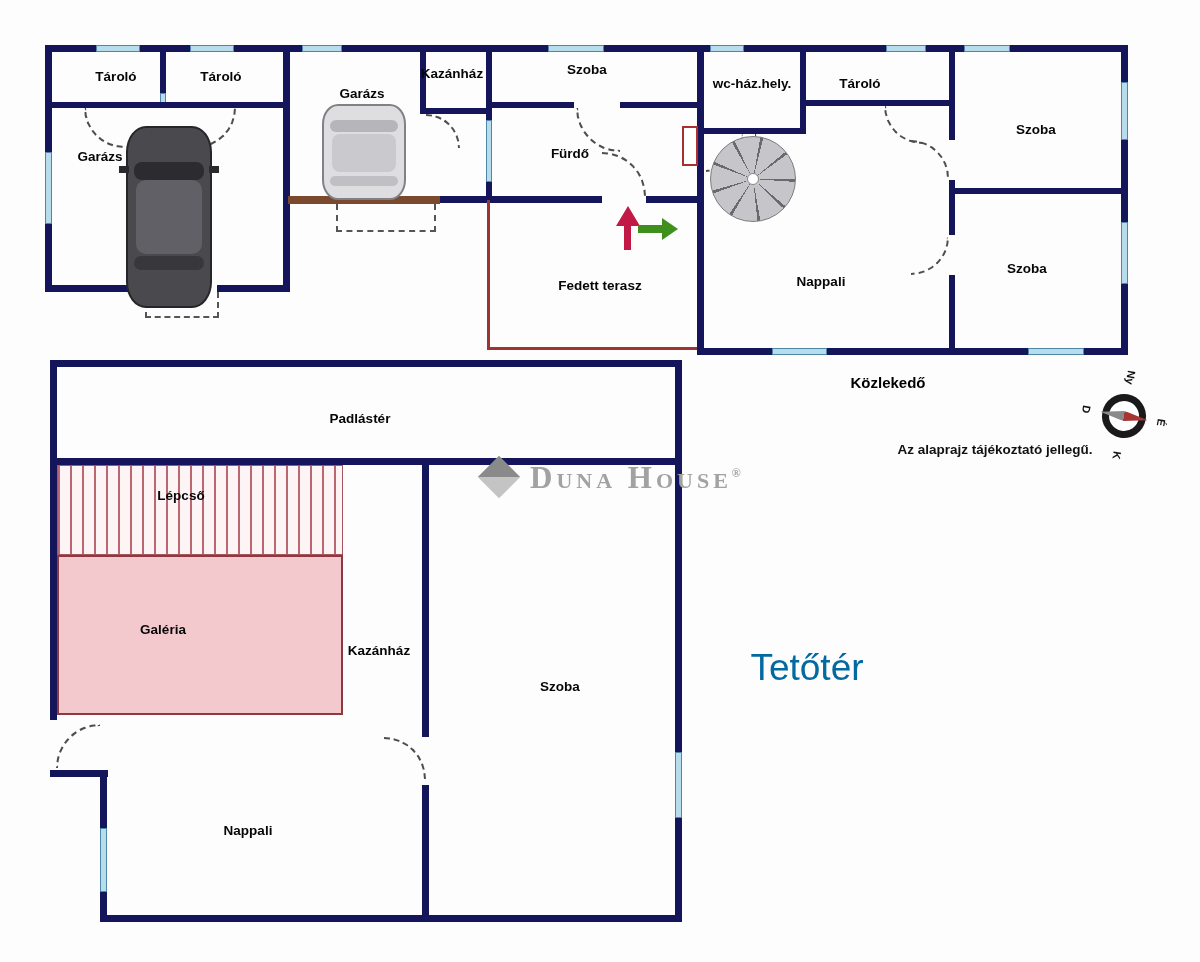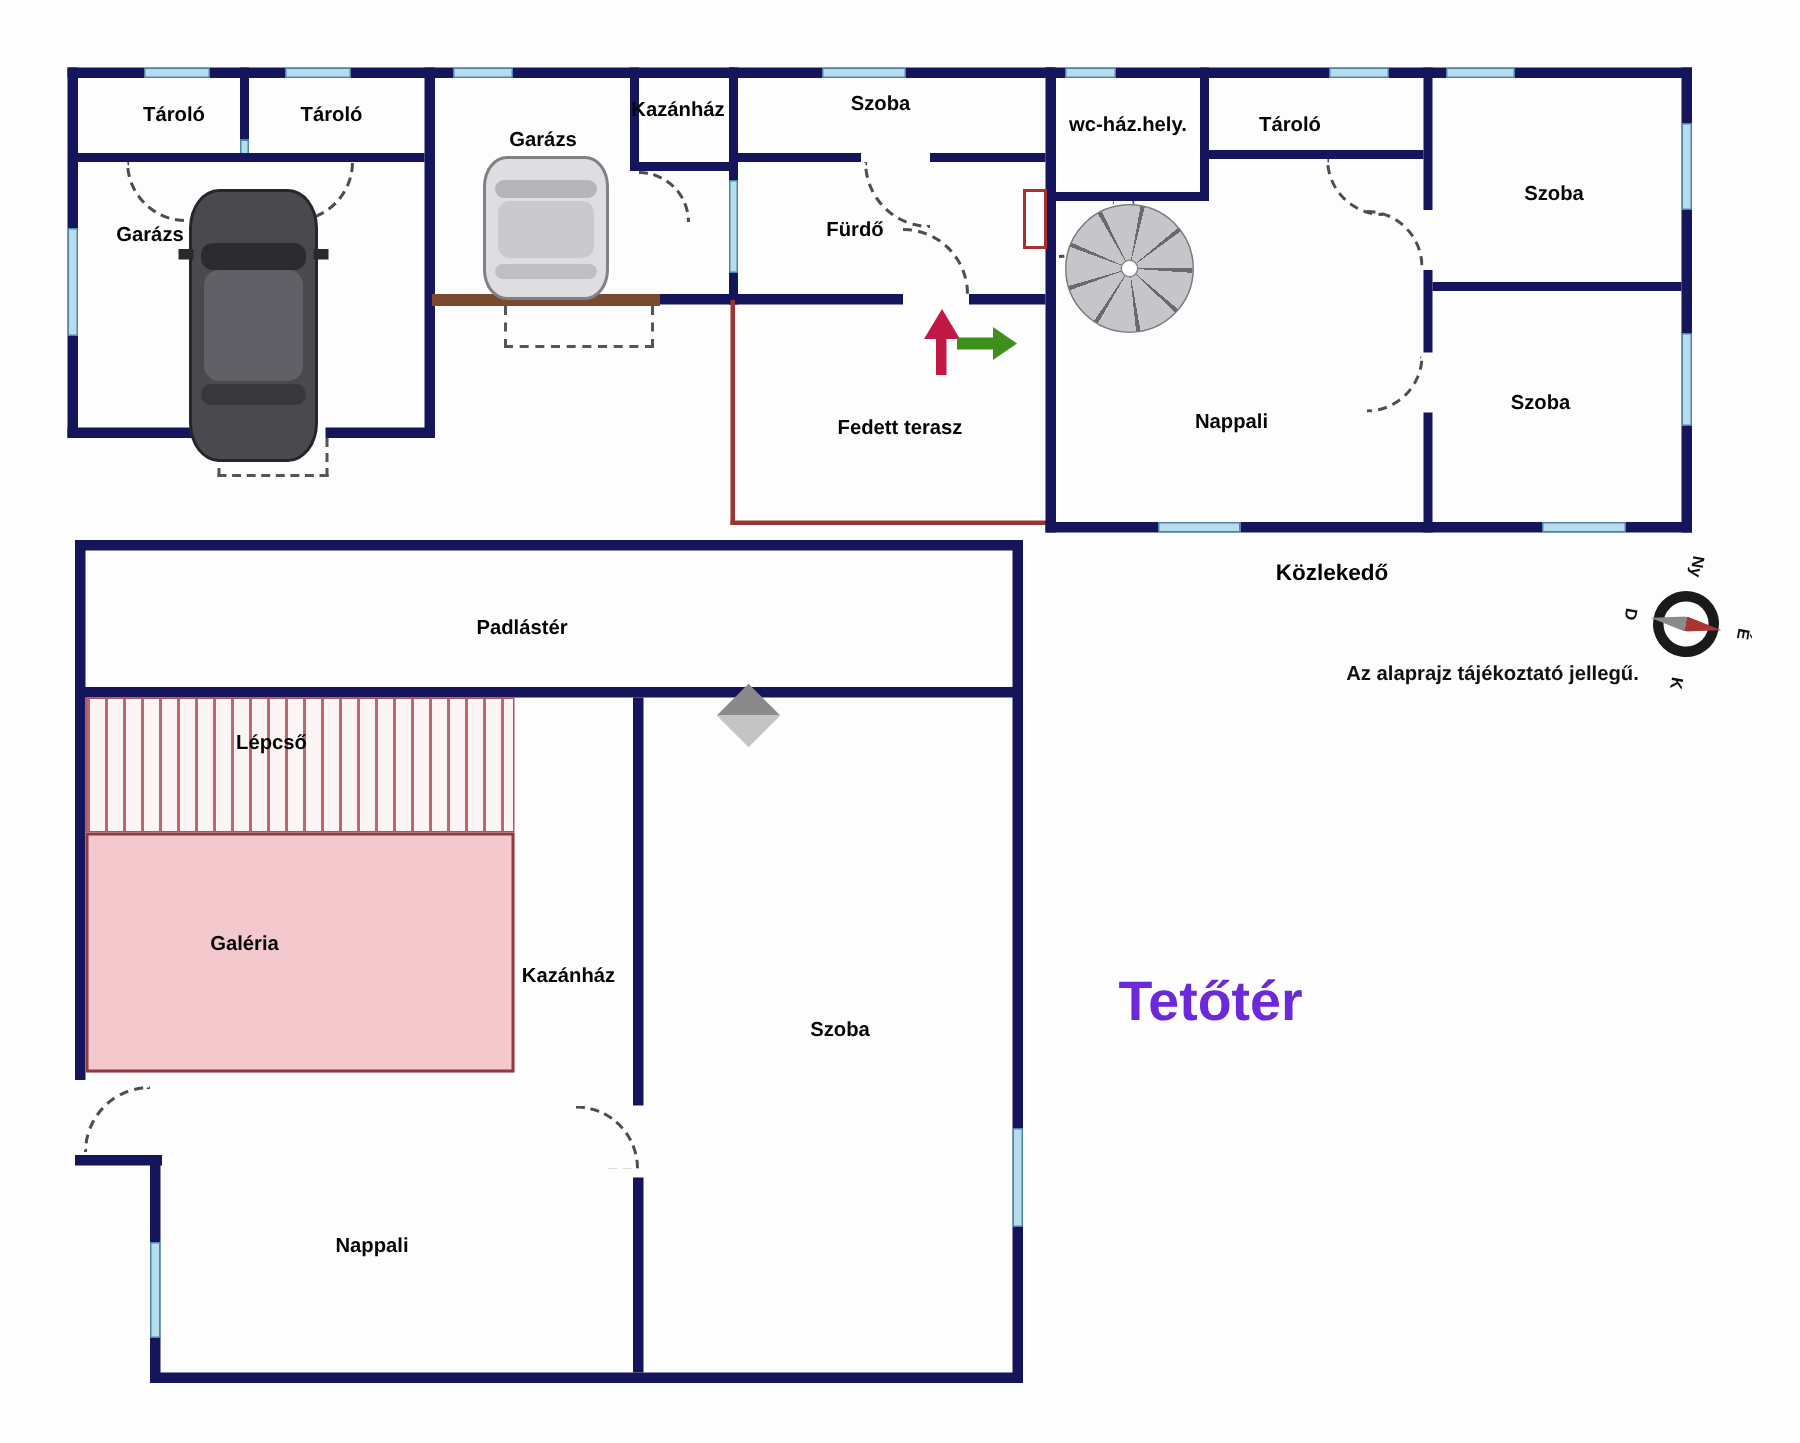--- a/index.html
+++ b/index.html
@@ -10,21 +10,21 @@
   .lbl{position:absolute;transform:translate(-50%,-50%);font-weight:700;font-size:13.5px;color:#060606;white-space:nowrap}
   .arc{position:absolute;border:2px dashed #4d4d4d;box-sizing:border-box}
   .arc-tl{border-right:0;border-bottom:0;border-top-left-radius:100%}
   .arc-tr{border-left:0;border-bottom:0;border-top-right-radius:100%}
   .arc-bl{border-right:0;border-top:0;border-bottom-left-radius:100%}
   .arc-br{border-left:0;border-top:0;border-bottom-right-radius:100%}
   .swing{position:absolute;border:2px dashed #555;border-top:0;box-sizing:border-box}
   .abs{position:absolute}
   .stairs{position:absolute;background:repeating-linear-gradient(90deg,#bb6670 0 2px,#fdf4f5 2px 12px);border:1px solid #a85560;box-sizing:border-box}
   .galeria{position:absolute;background:#f3c9ce;border:2px solid #8c3a40;box-sizing:border-box}
-  .big-title{position:absolute;transform:translate(-50%,-50%);font-weight:700;font-size:37px;color:#6d28d9;white-space:nowrap}
+  .big-title{position:absolute;transform:translate(-50%,-50%);font-weight:400;font-size:37px;color:#0369a1;white-space:nowrap}
   .floor-title{position:absolute;transform:translate(-50%,-50%);font-weight:700;font-size:15px;color:#000;white-space:nowrap}
   .note{position:absolute;transform:translate(-50%,-50%);font-weight:700;font-size:13.5px;color:#111;white-space:nowrap}
   .wm-text{position:absolute;font-family:"Liberation Serif",serif;font-variant:small-caps;font-weight:700;font-size:31px;letter-spacing:4px;color:#a2a2a2;line-height:1}
   .wm-reg{font-size:12px;vertical-align:super;letter-spacing:0}
   .compass{position:absolute;left:1082px;top:374px;width:84px;height:84px;transform:rotate(100deg)}
   .compass .ring{position:absolute;left:50%;top:50%;width:44px;height:44px;transform:translate(-50%,-50%);border:7px solid #1a1a1a;border-radius:50%;background:#fff;box-sizing:border-box}
   .compass .needle{position:absolute;left:50%;top:50%;width:10px;height:48px;transform:translate(-50%,-50%);background:linear-gradient(180deg,#a83434 0 50%,#8a8a8a 50%);clip-path:polygon(50% 0,100% 50%,50% 100%,0 50%)}
   .compass .pt{position:absolute;font-weight:700;font-size:11px;color:#111}
   .pt-n{left:50%;top:-2px;transform:translateX(-50%)}
   .pt-e{right:-2px;top:50%;transform:translateY(-50%)}
@@ -163,33 +163,34 @@
     <div class="win" style="left:100px;top:828px;width:7px;height:64px"></div>
     <div class="win" style="left:675px;top:752px;width:7px;height:66px"></div>
 
     <div class="w" style="left:422px;top:465px;width:7px;height:272px"></div>
     <div class="w" style="left:422px;top:785px;width:7px;height:130px"></div>
     <div class="arc arc-tr" style="left:384px;top:737px;width:42px;height:42px"></div>
 
     <div class="stairs" style="left:57px;top:465px;width:286px;height:90px"></div>
     <div class="galeria" style="left:57px;top:555px;width:286px;height:160px"></div>
 
-    <div class="lbl" style="left:348px;top:418px">Padlástér</div>
+    <div class="lbl" style="left:360px;top:418px">Padlástér</div>
     <div class="lbl" style="left:181px;top:495px">Lépcső</div>
     <div class="lbl" style="left:163px;top:629px">Galéria</div>
     <div class="lbl" style="left:379px;top:650px">Kazánház</div>
     <div class="lbl" style="left:560px;top:686px">Szoba</div>
     <div class="lbl" style="left:248px;top:830px">Nappali</div>
     <div class="big-title" style="left:807px;top:668px">Tetőtér</div>
   </div>
 
   <div class="abs" style="left:0;top:0;width:1200px;height:962px">
 
     <div class="abs" style="left:476px;top:452px;width:290px;height:50px">
       <div class="abs" style="left:8px;top:10px;width:30px;height:30px;transform:rotate(45deg);background:linear-gradient(135deg,#8a8a8a 50%,#c4c4c4 50%)"></div>
+      <div class="wm-text" style="left:54px;top:10px"><span>Duna House</span><span class="wm-reg">®</span></div>
     </div>
 
     <div class="compass">
       <div class="ring"></div>
       <div class="needle"></div>
       <div class="pt pt-n">É</div>
       <div class="pt pt-e">K</div>
       <div class="pt pt-s">D</div>
       <div class="pt pt-w">Ny</div>
     </div>

